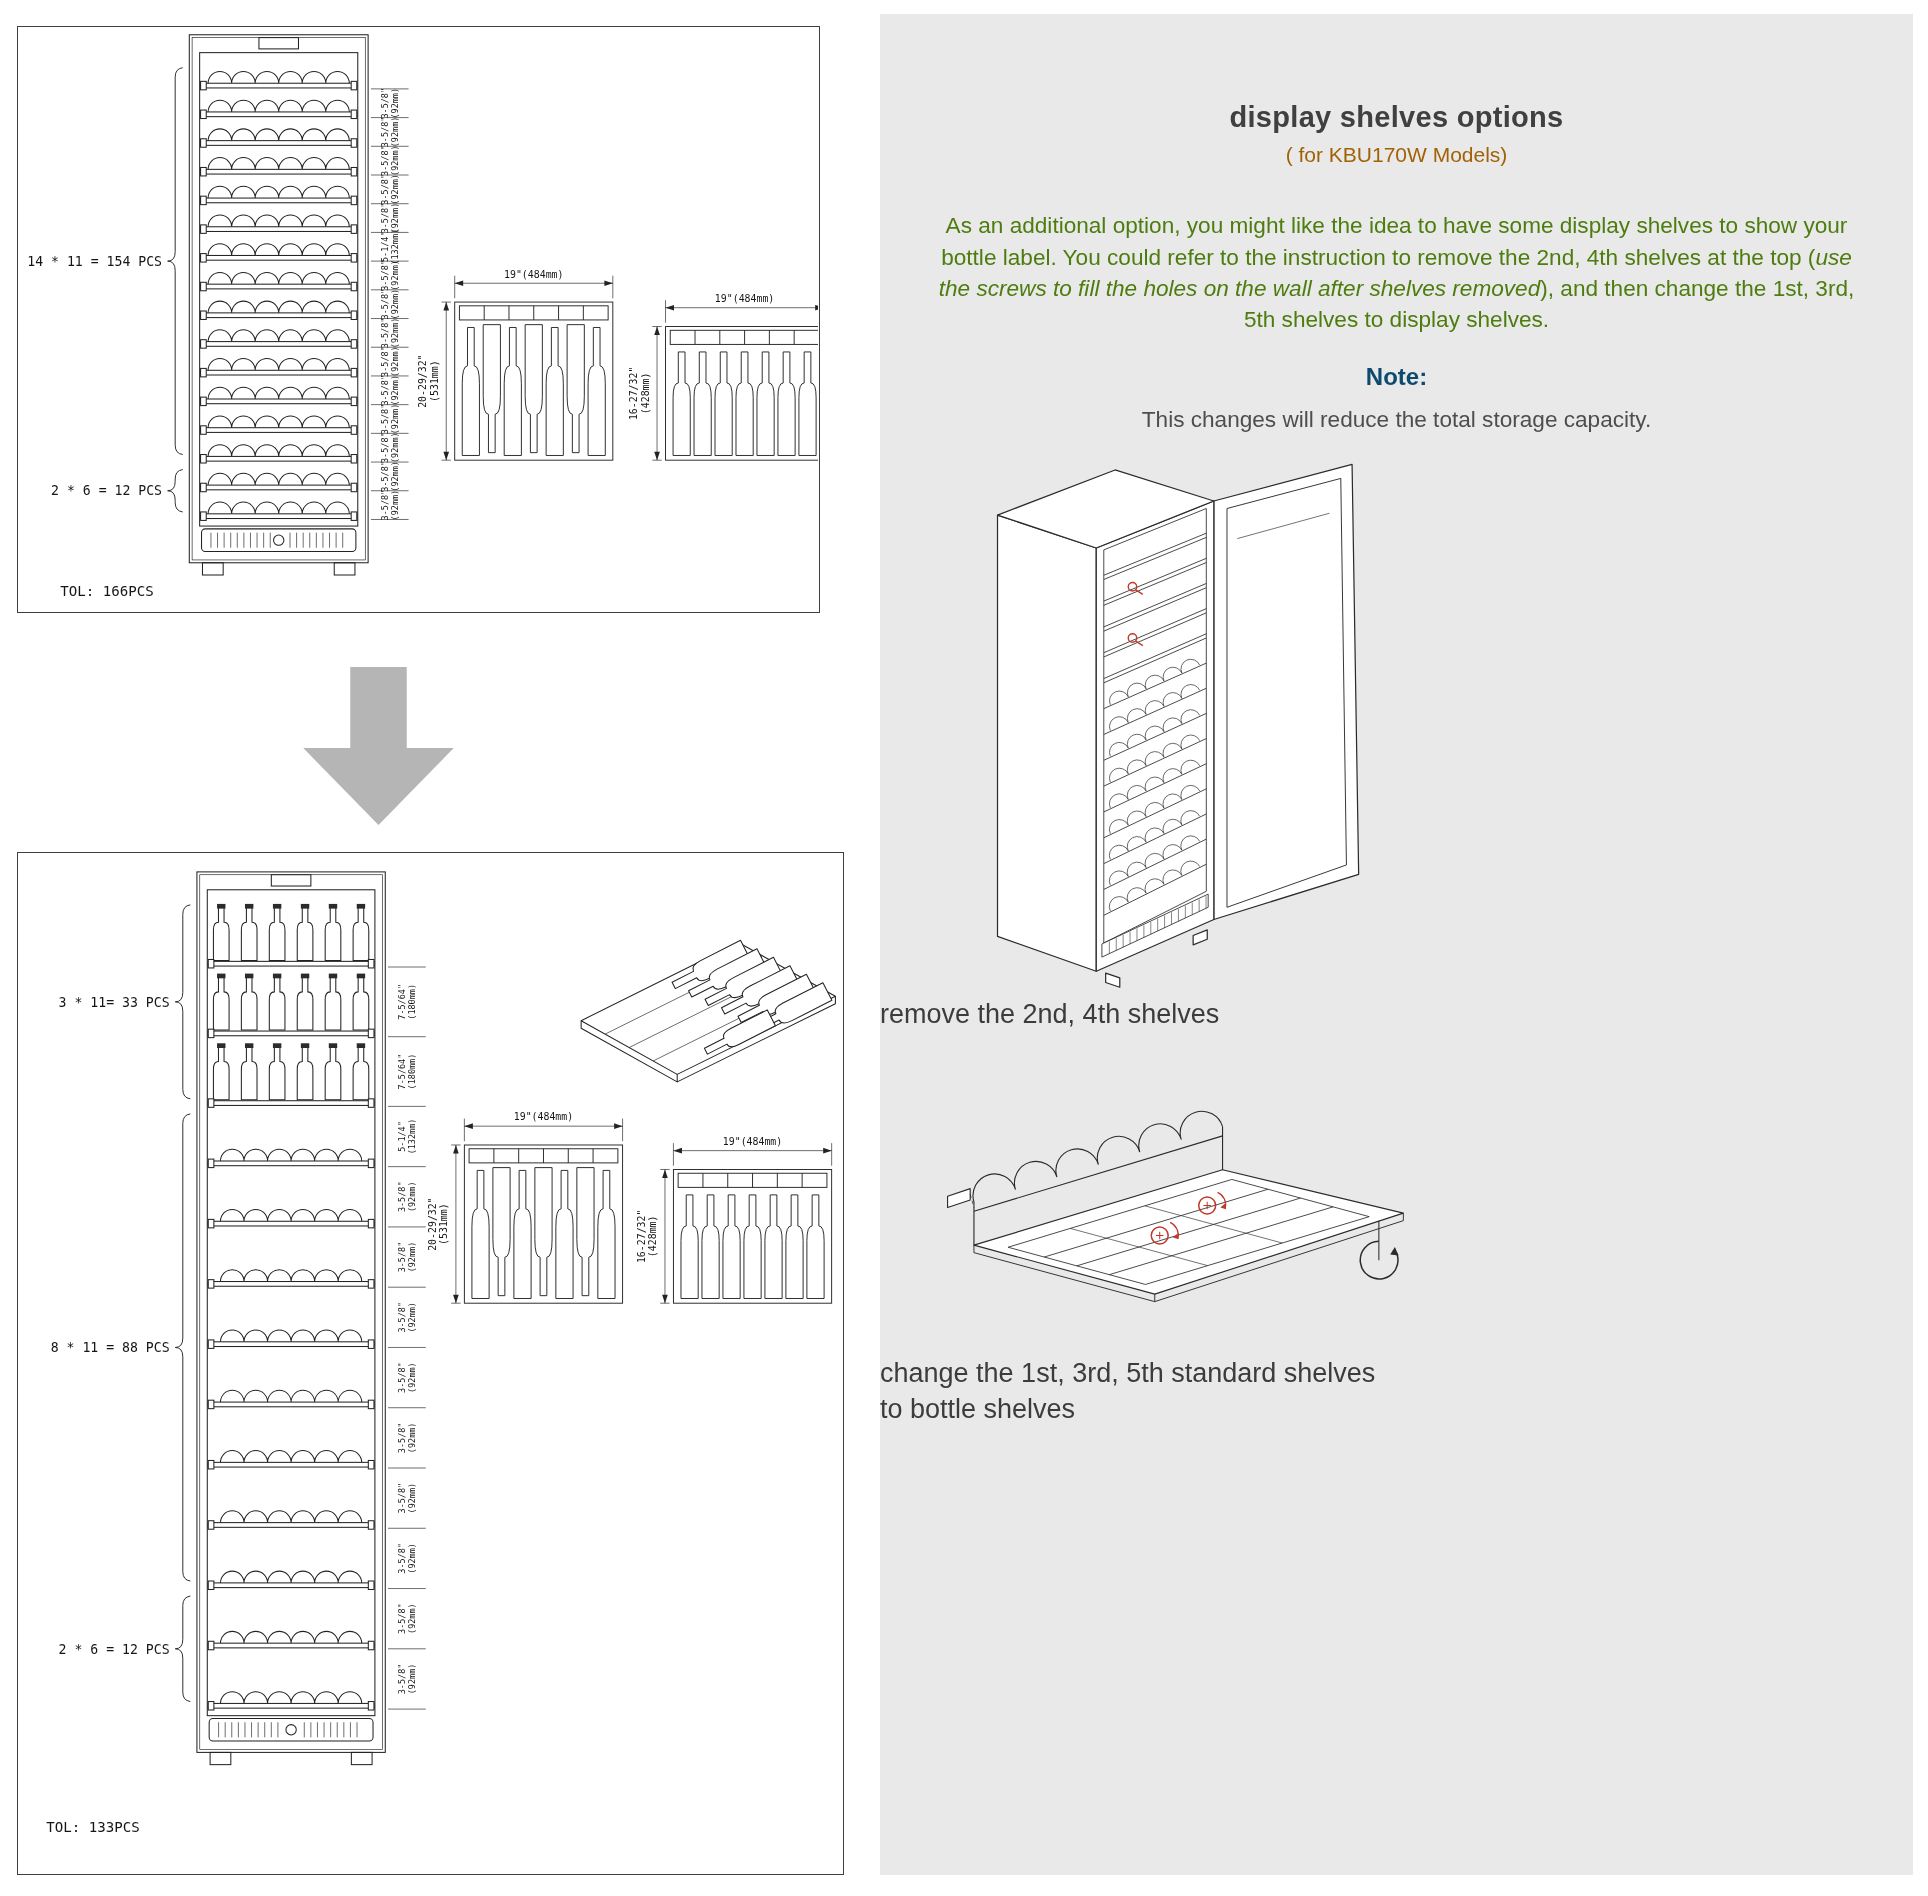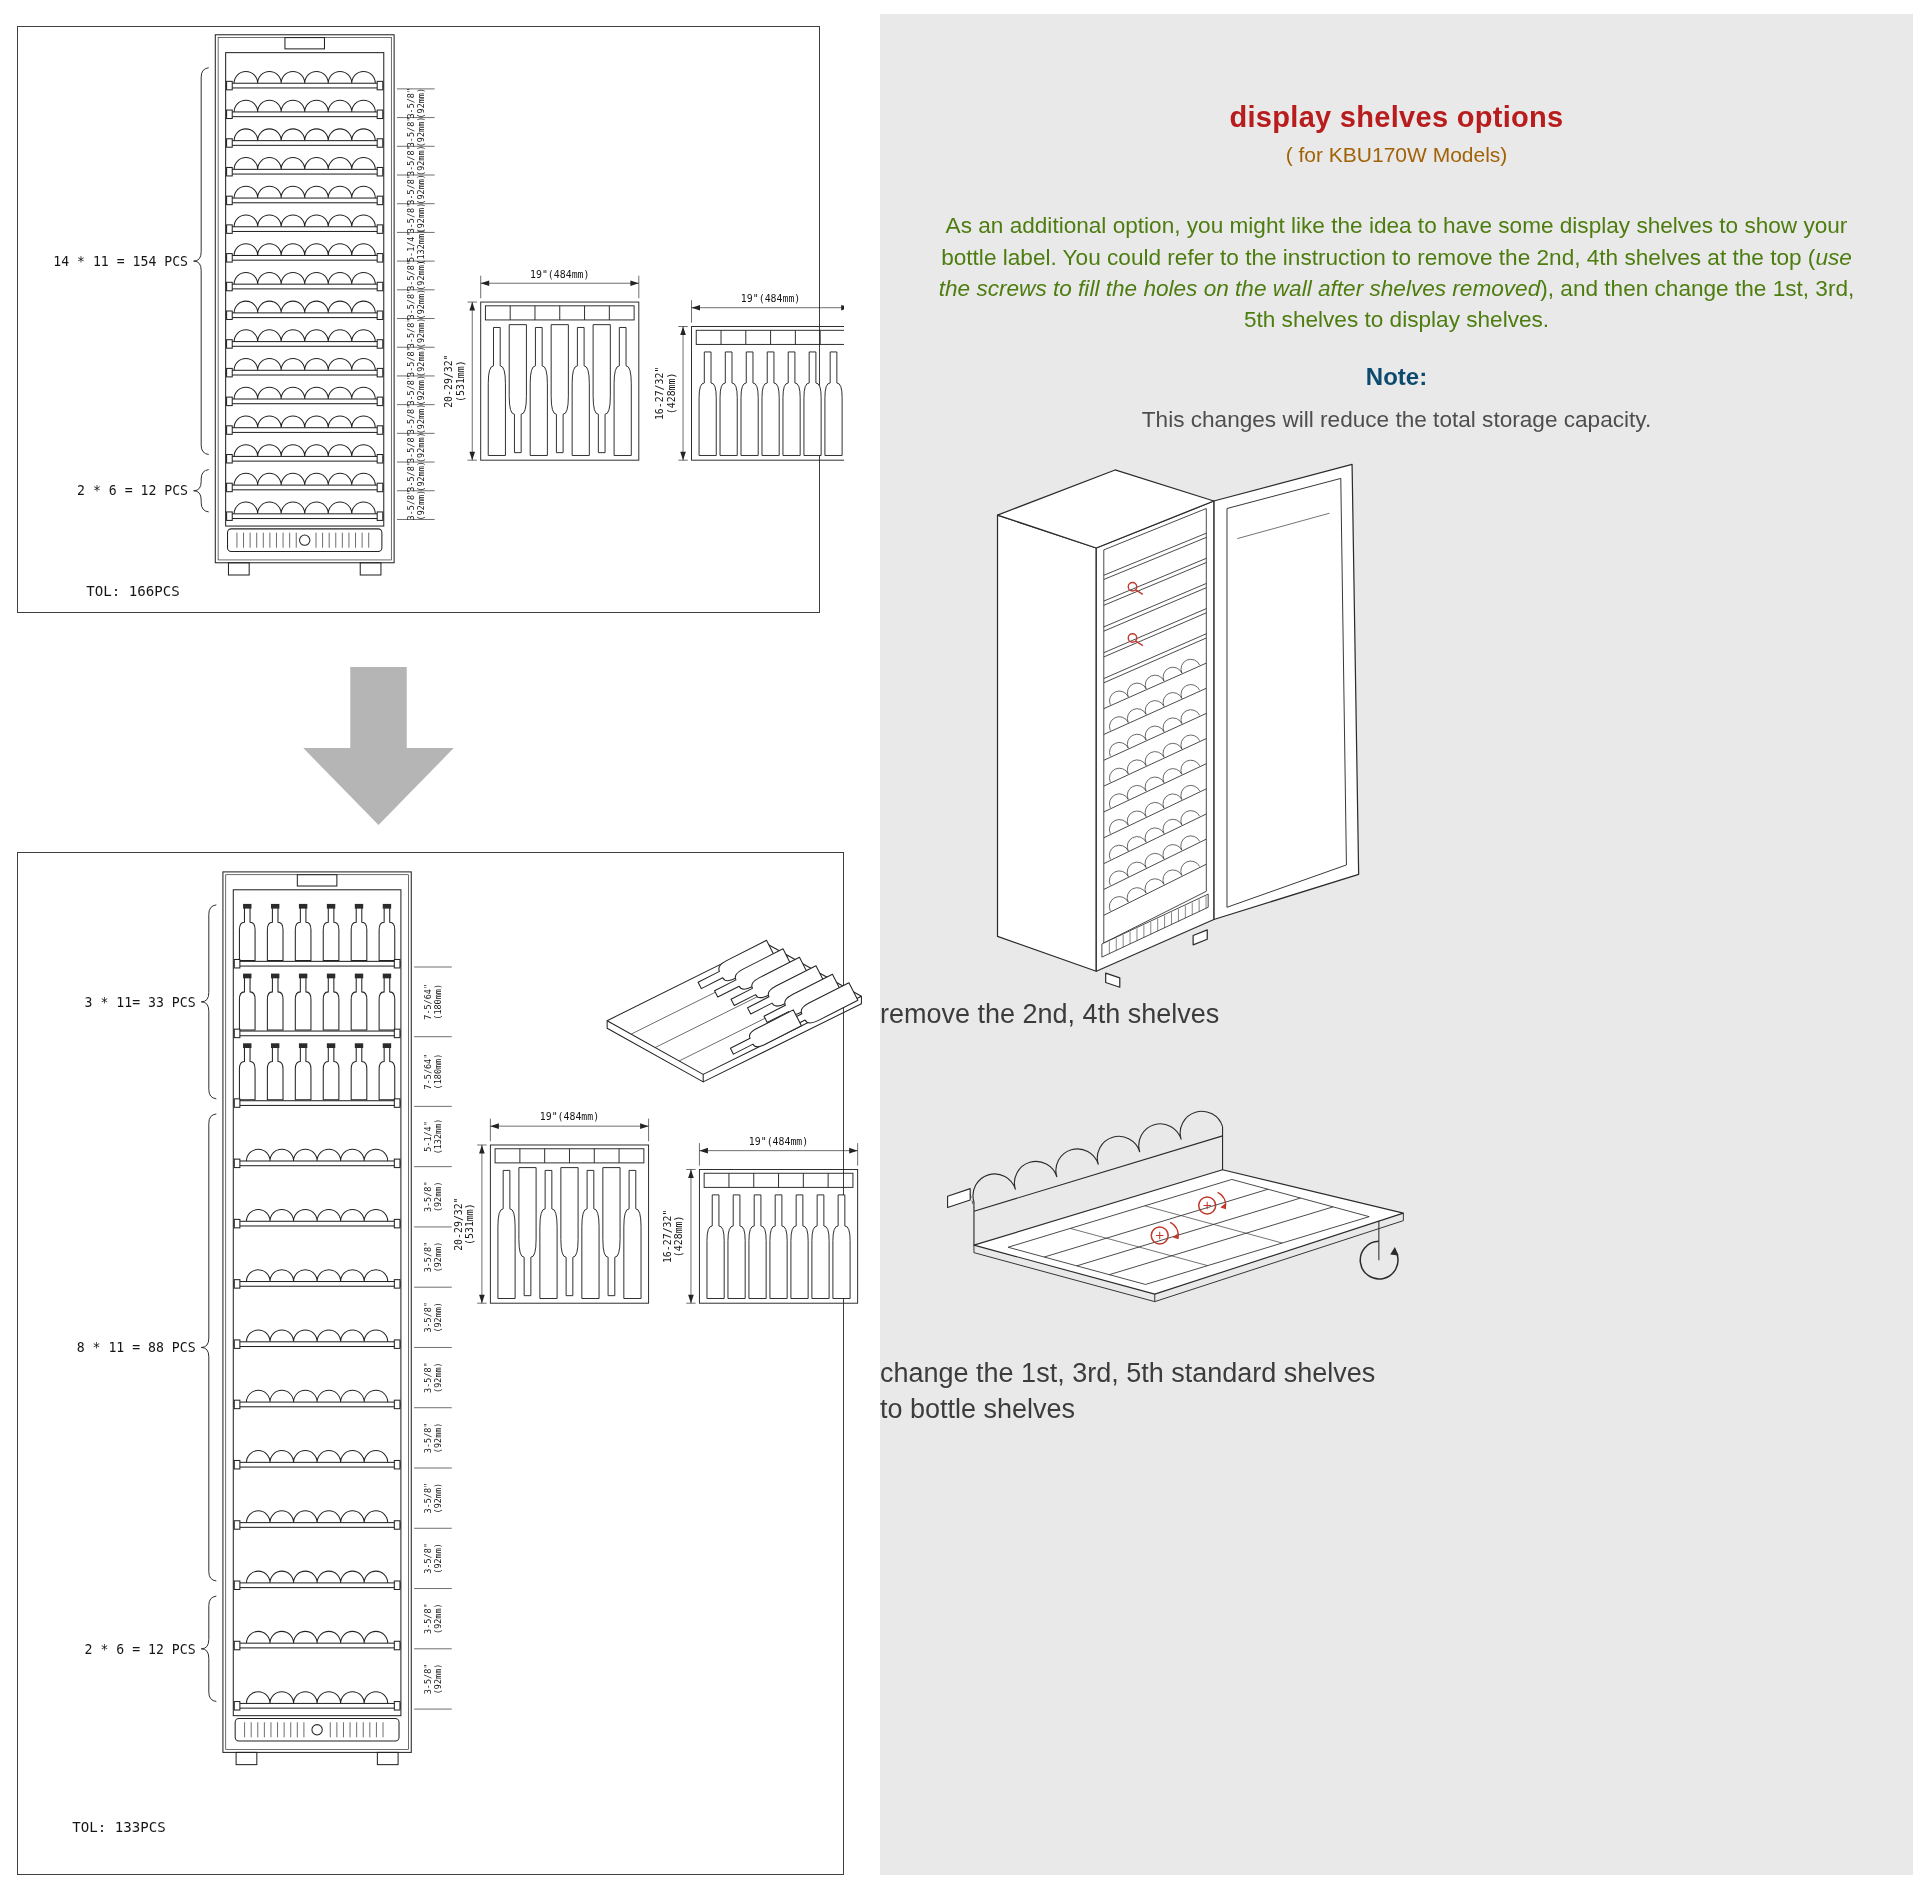--- a/index.html
+++ b/index.html
@@ -1,24 +1,24 @@
 <!DOCTYPE html>
 <html style="font-size:15px"><head>
 <meta charset="utf-8">
 <style>
   *{box-sizing:border-box;}
   html,body{margin:0;padding:0;}
   body{width:1928px;height:1896px;position:relative;background:#ffffff;
        font-family:"Liberation Sans",sans-serif;overflow:hidden;}
-  .figure-box{position:absolute;border:0.9px solid #3f3f3f;background:#fff;padding-left:26px;}
+  .figure-box{position:absolute;border:0.9px solid #3f3f3f;background:#fff;}
   #top-figure{left:17px;top:26px;width:803px;height:587px;}
   #bottom-figure{left:17px;top:852px;width:827px;height:1023px;}
   #down-arrow{position:absolute;left:303px;top:667px;}
   #right-panel{position:absolute;left:880px;top:14px;width:1033px;height:1861px;background:#e9e9e9;}
-  .panel-title{margin:87px 0 0;text-align:center;font-size:29px;font-weight:700;color:#b91c1c;letter-spacing:0.3px;}
+  .panel-title{margin:87px 0 0;text-align:center;font-size:29px;font-weight:700;color:#404040;letter-spacing:0.3px;}
   .panel-subtitle{margin-top:9.4px;text-align:center;font-size:21px;color:#a16207;}
   .panel-paragraph{margin:43px auto 0;width:923px;text-align:center;font-size:22.6px;line-height:1.38;color:#4d7c0f;}
   .panel-note-label{margin-top:28px;text-align:center;font-size:24px;font-weight:700;color:#0c4a6e;}
   .panel-note-text{margin-top:16px;text-align:center;font-size:22.6px;color:#4e4e4e;}
   #cooler-svg{position:absolute;left:94px;top:435px;}
   #caption-remove{position:absolute;top:985px;}
   #shelf-svg{position:absolute;left:58px;top:1088px;}
   #caption-change{position:absolute;top:1341px;}
   .caption{left:0;width:100%;font-size:27px;color:#3c3c3c;position:absolute;}
   .caption-inner{display:inline-block;max-width:508px;line-height:1.35;}

